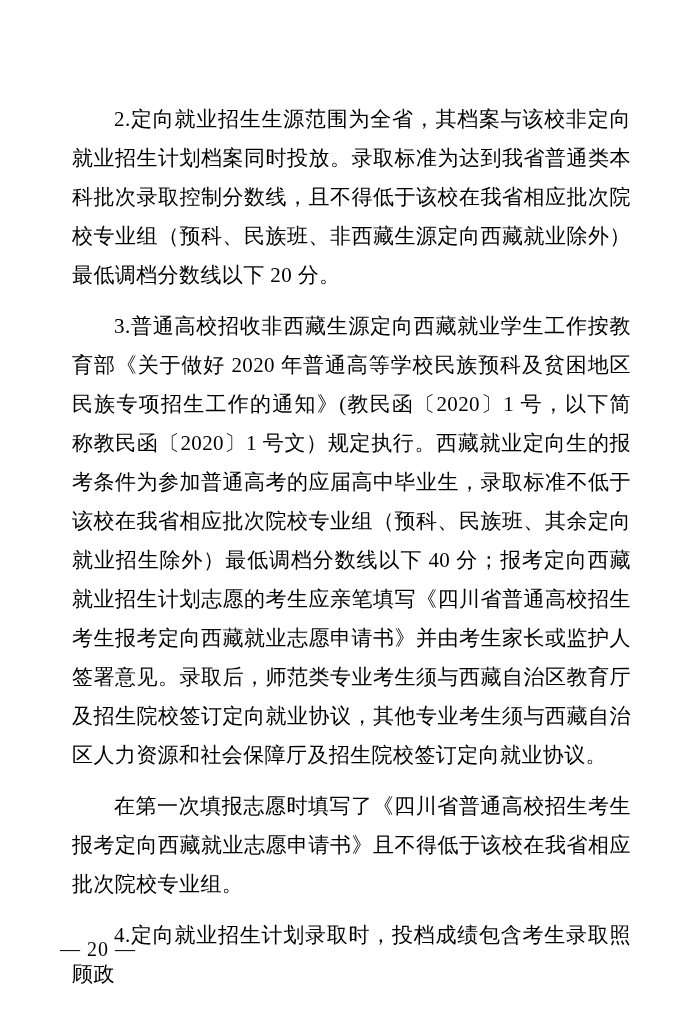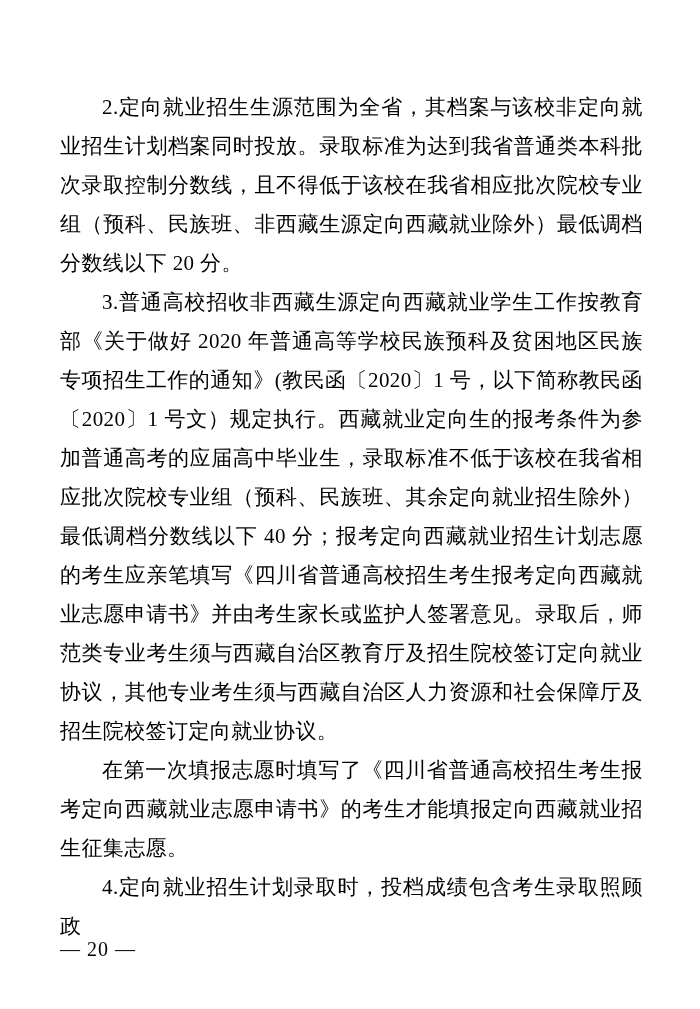--- a/index.html
+++ b/index.html
@@ -17,21 +17,21 @@
     font-family: "Liberation Serif", "DejaVu Serif", serif;
     color: #000000;
   }
   .content {
     position: absolute;
     top: 88px;
     left: 60px;
     right: 57px;
   }
   .para {
-    margin: 0;
+    margin: 12px;
     font-size: 21px;
     line-height: 39px;
     text-indent: 2em;
     text-align: justify;
     text-justify: inter-ideograph;
     letter-spacing: 0.4px;
     word-break: break-all;
   }
   .footer {
     position: absolute;
@@ -41,17 +41,17 @@
     letter-spacing: 1px;
   }
 </style>
 </head>
 <body>
 
 <div class="page">
   <div class="content">
       <p class="para">2.定向就业招生生源范围为全省，其档案与该校非定向就业招生计划档案同时投放。录取标准为达到我省普通类本科批次录取控制分数线，且不得低于该校在我省相应批次院校专业组（预科、民族班、非西藏生源定向西藏就业除外）最低调档分数线以下 20 分。</p>
       <p class="para">3.普通高校招收非西藏生源定向西藏就业学生工作按教育部《关于做好 2020 年普通高等学校民族预科及贫困地区民族专项招生工作的通知》(教民函〔2020〕1 号，以下简称教民函〔2020〕1 号文）规定执行。西藏就业定向生的报考条件为参加普通高考的应届高中毕业生，录取标准不低于该校在我省相应批次院校专业组（预科、民族班、其余定向就业招生除外）最低调档分数线以下 40 分；报考定向西藏就业招生计划志愿的考生应亲笔填写《四川省普通高校招生考生报考定向西藏就业志愿申请书》并由考生家长或监护人签署意见。录取后，师范类专业考生须与西藏自治区教育厅及招生院校签订定向就业协议，其他专业考生须与西藏自治区人力资源和社会保障厅及招生院校签订定向就业协议。</p>
-      <p class="para">在第一次填报志愿时填写了《四川省普通高校招生考生报考定向西藏就业志愿申请书》的考生才能填报定向西藏就业招生征集志愿。</p>
+      <p class="para">在第一次填报志愿时填写了《四川省普通高校招生考生报考定向西藏就业志愿申请书》且不得低于该校在我省相应批次院校专业组。</p>
       <p class="para">4.定向就业招生计划录取时，投档成绩包含考生录取照顾政</p>
     </div>
   <div class="footer">— 20 —</div>
 </div>
 
 </body></html>

